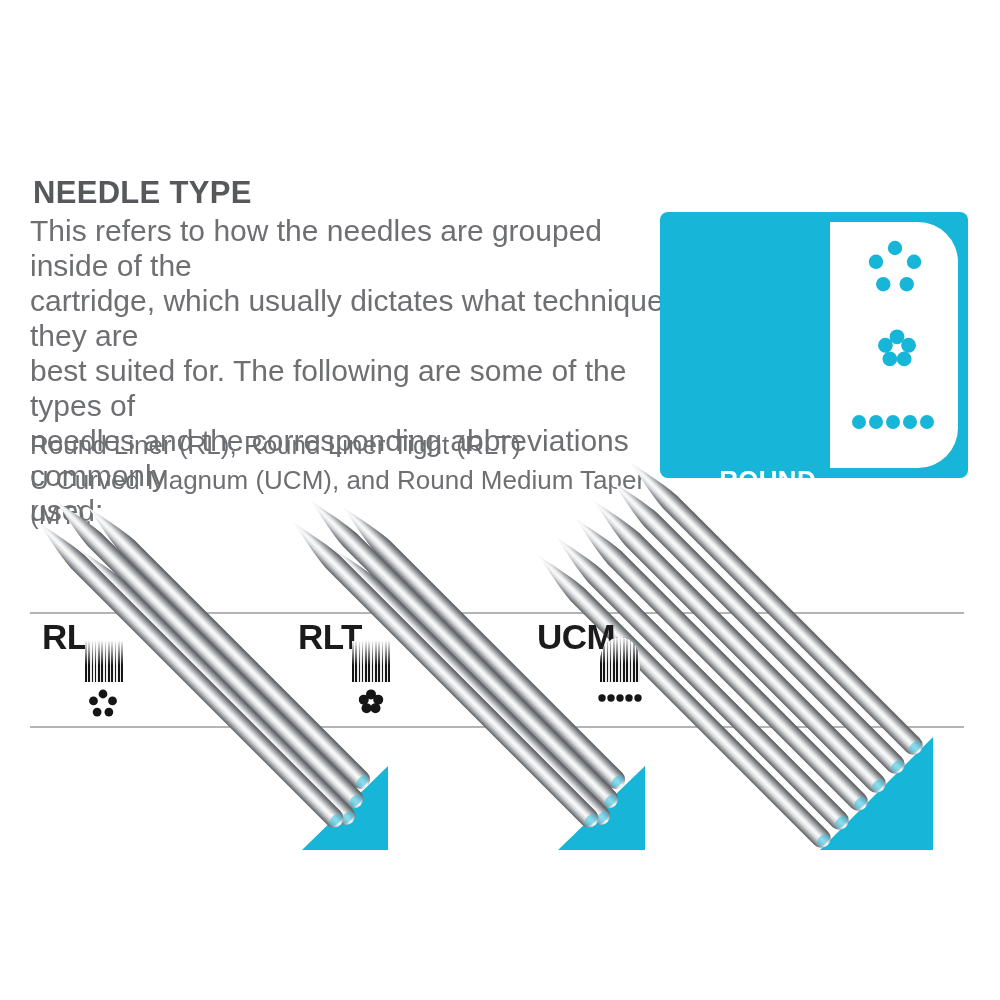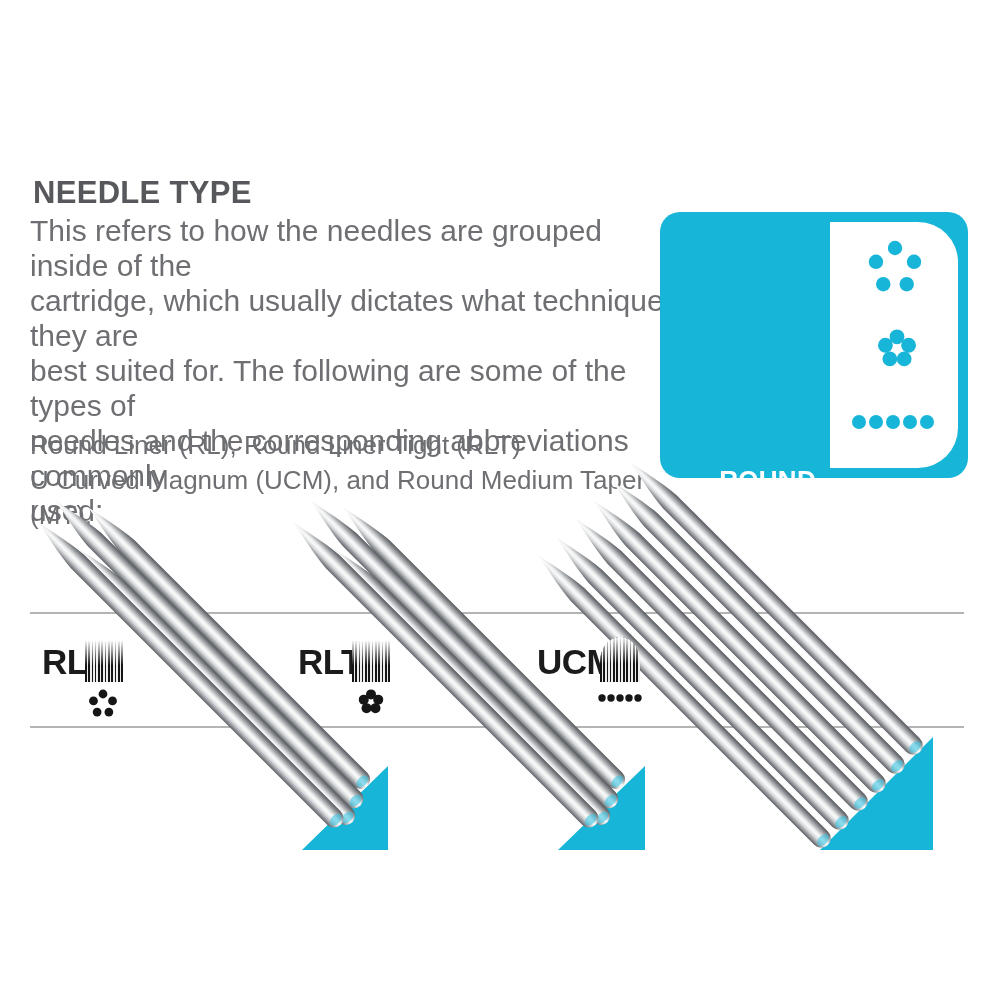--- a/index.html
+++ b/index.html
@@ -18,35 +18,35 @@
     position:absolute;left:30px;top:213px;margin:0;width:640px;
     font-size:30px;line-height:35px;color:var(--body);white-space:pre-line;
   }
   .types-text{
     position:absolute;left:30px;top:428px;margin:0;width:660px;
     font-size:26px;line-height:35px;color:var(--body);white-space:pre-line;
   }
   
   .legend{
     position:absolute;left:660px;top:212px;width:308px;height:266px;
-    background:var(--accent);border-radius:20px;
+    background:var(--accent);border-radius:8px;
   }
   .legend-white-panel{
     position:absolute;left:170px;top:10px;width:128px;height:246px;
     background:#fff;border-radius:0 40px 40px 0;
   }
   .legend-row-label{
     position:absolute;left:6px;width:150px;text-align:right;
     color:#fff;font-weight:700;font-size:26px;line-height:27px;
     letter-spacing:.3px;white-space:pre-line;
   }
   .legend-pattern{position:absolute;}
   
   .fig-label{
-    position:absolute;top:644px;margin:0;
+    position:absolute;top:619px;margin:0;
     font-size:35px;line-height:36px;font-weight:700;color:var(--label);
     letter-spacing:-.5px;
   }
   .barcode{
     position:absolute;top:641px;width:38px;height:41px;
     background:repeating-linear-gradient(to right,#141414 0 1.6px,#ededed 1.6px 3.3px);
   }
   .barcode::after{
     content:"";position:absolute;inset:0;
     background:linear-gradient(to bottom,rgba(255,255,255,.95),rgba(255,255,255,0) 60%);

